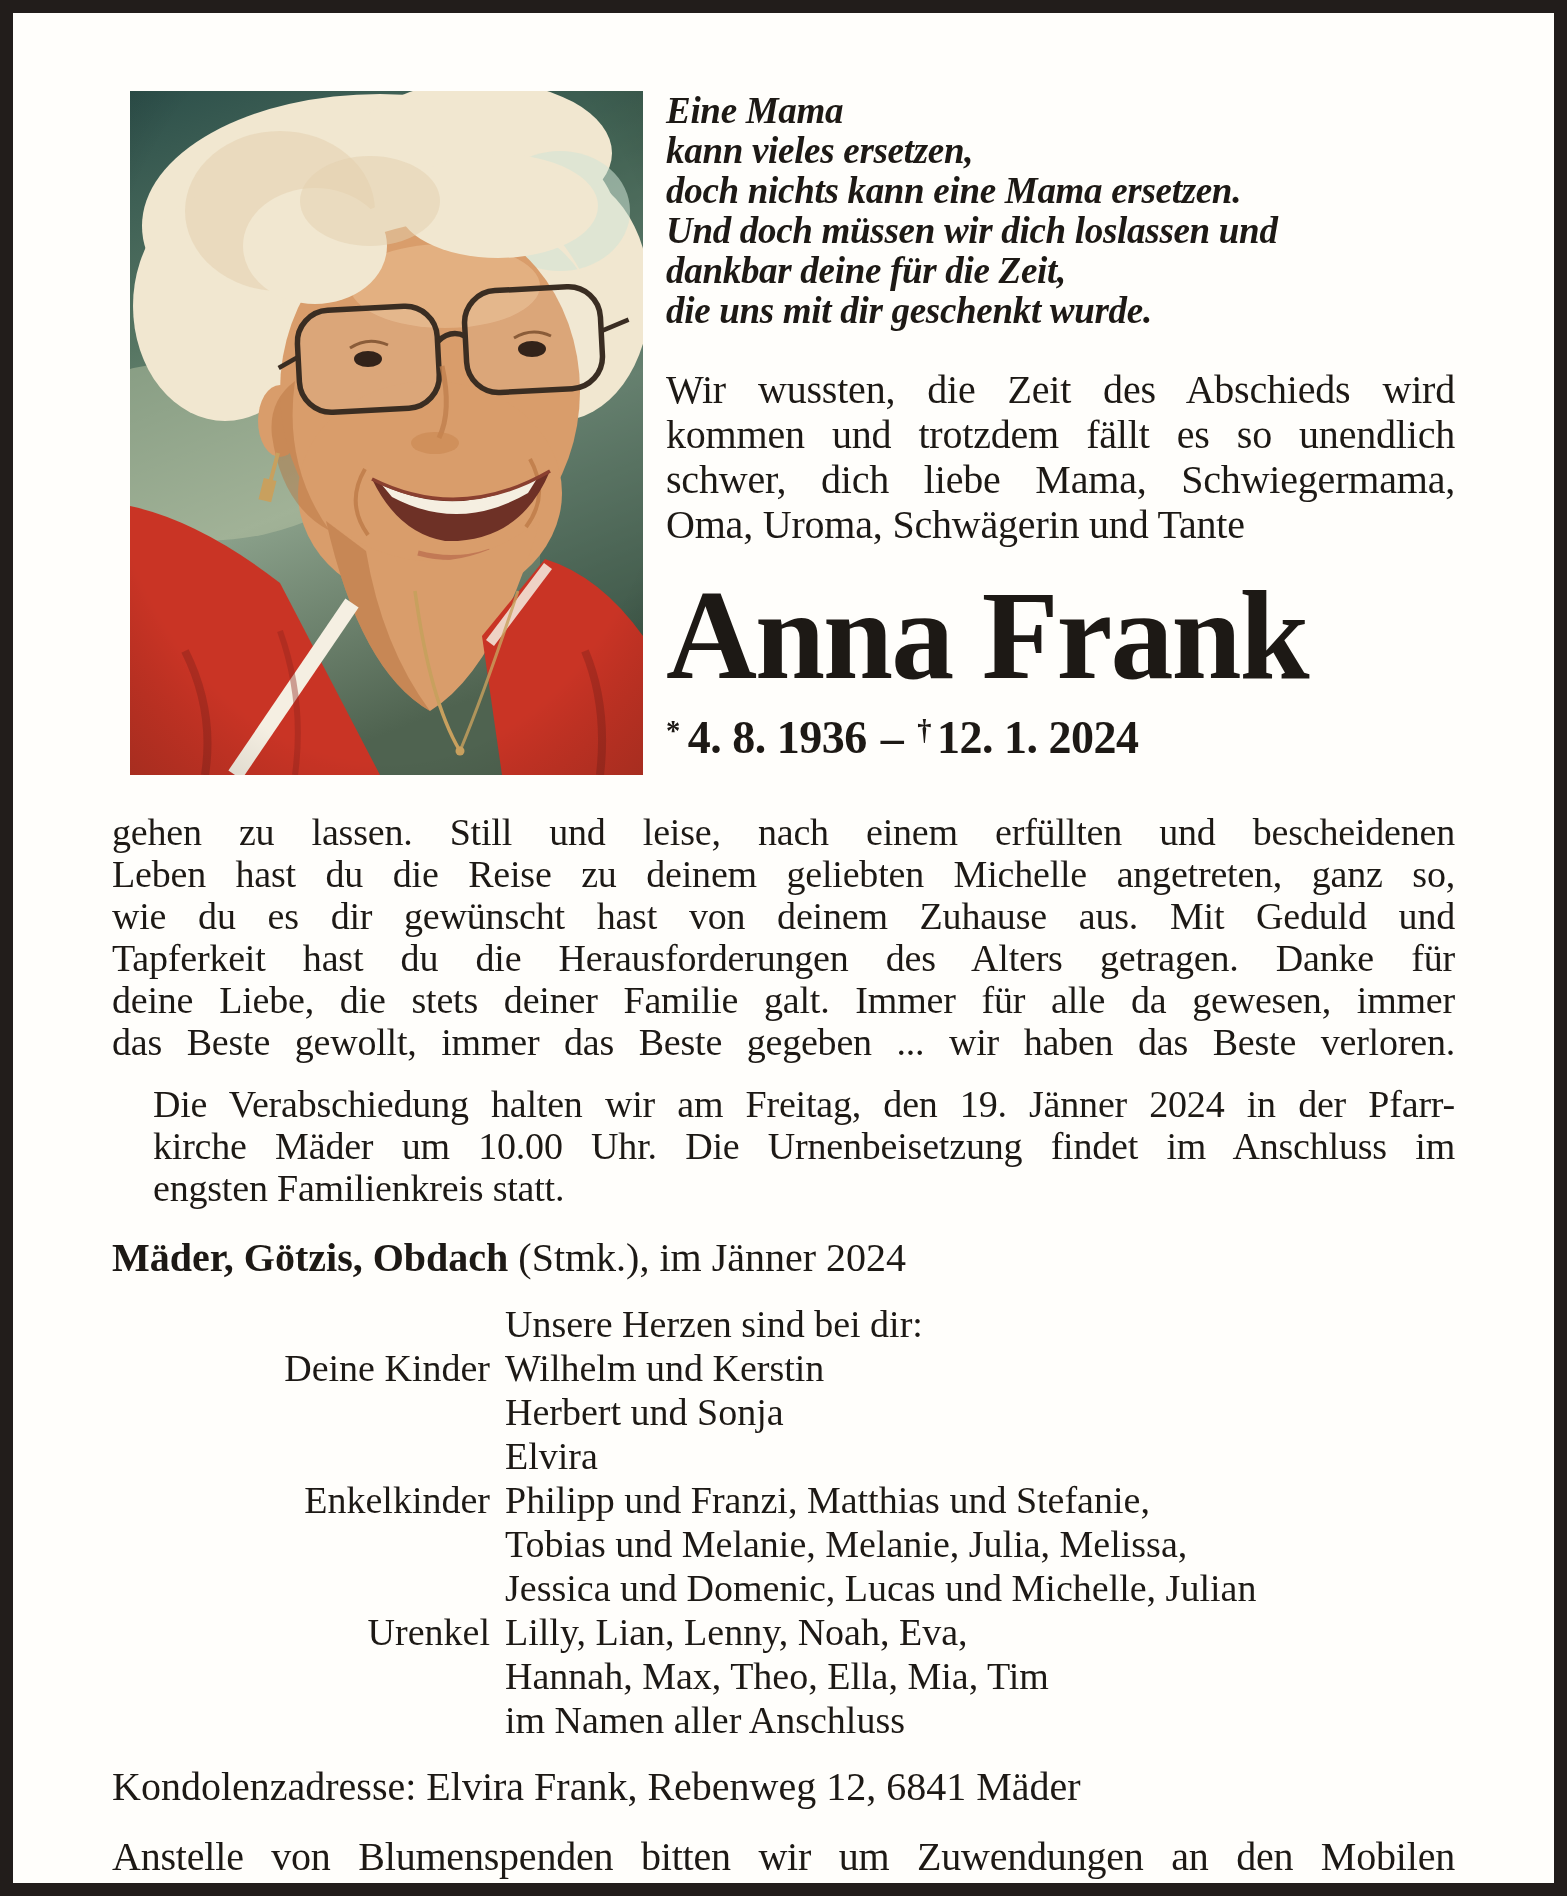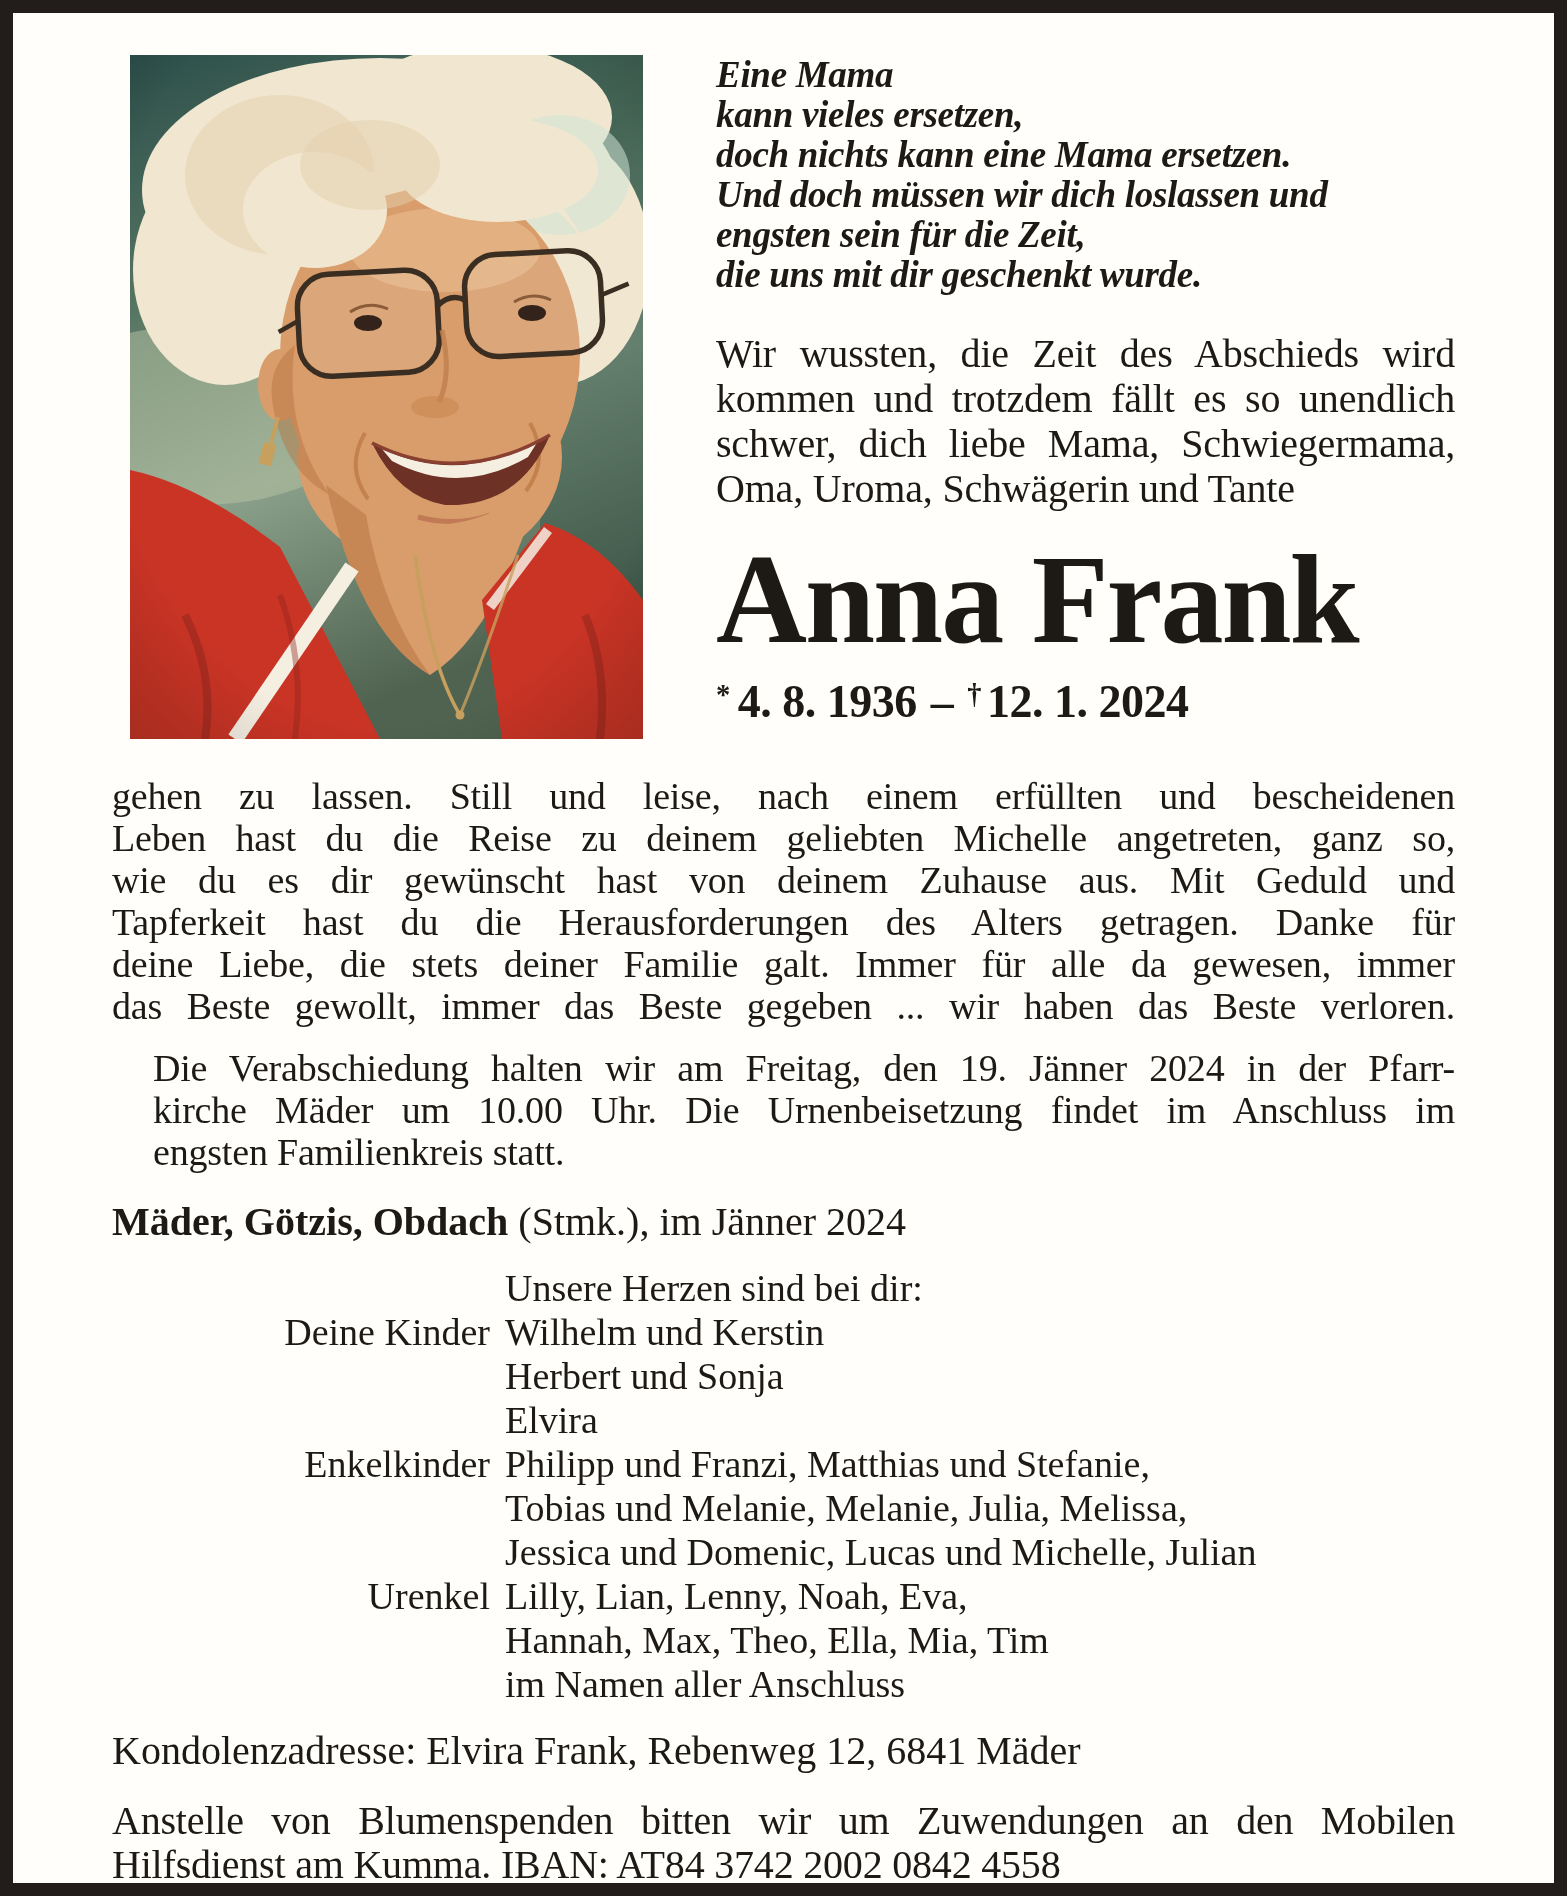--- a/index.html
+++ b/index.html
@@ -14,21 +14,21 @@
     --photo-red-dark:#8e241c;
     --photo-trim:#f5efe2;
     --photo-gold:#c8a05e;
     --photo-glasses:#3a2d22;
   }
   *{box-sizing:border-box;}
   html,body{margin:0;padding:0;}
   body{width:1567px;font-family:"Liberation Serif","DejaVu Serif",serif;color:var(--page-text-color);}
   .frame{width:1567px;height:1896px;background:var(--page-frame-color);padding:13px;}
   .sheet{width:100%;height:100%;background:var(--page-background);padding:42px 99px 14px 99px;overflow:hidden;}
-  .top{display:flex;gap:73px;}
+  .top{display:flex;gap:23px;margin-top:36px;}
   .photo{flex:0 0 513px;width:513px;height:684px;margin-left:18px;overflow:hidden;}
   .photo svg{display:block;width:513px;height:684px;}
   .rcol{flex:1;min-width:0;}
   .poem{font-style:italic;font-size:37px;line-height:40px;font-weight:600;letter-spacing:-0.3px;}
   .intro{margin-top:36px;font-size:40px;line-height:45px;letter-spacing:-0.2px;}
   .name{margin:26px 0 0 0;font-size:126px;line-height:1.0;font-weight:700;letter-spacing:-2px;}
   .dates{margin-top:12px;font-size:46px;font-weight:700;letter-spacing:-0.5px;}
   .dates .star{font-size:0.62em;vertical-align:0.45em;margin-right:8px;}
   .dates .dash{margin:0 14px;}
   .dates .dagger{font-size:0.62em;vertical-align:0.45em;margin-right:6px;}
@@ -157,21 +157,21 @@
           <rect width="513" height="684" fill="url(#vig)"></rect>
         </svg>
       </div>
 
       <div class="rcol">
         <div class="poem">
             <div>Eine Mama</div>
             <div>kann vieles ersetzen,</div>
             <div>doch nichts kann eine Mama ersetzen.</div>
             <div>Und doch müssen wir dich loslassen und</div>
-            <div>engsten sein für die Zeit,</div>
+            <div>dankbar deine für die Zeit,</div>
             <div>die uns mit dir geschenkt wurde.</div>
           </div>
         <div class="intro">
             <div class="jl">Wir wussten, die Zeit des Abschieds wird</div>
             <div class="jl">kommen und trotzdem fällt es so unendlich</div>
             <div class="jl">schwer, dich liebe Mama, Schwiegermama,</div>
             <div>Oma, Uroma, Schwägerin und Tante</div>
           </div>
         <h1 class="name">Anna Frank</h1>
         <div class="dates"><span class="star">*</span><span>4. 8. 1936</span><span class="dash">–</span><span class="dagger">†</span><span>12. 1. 2024</span></div>

